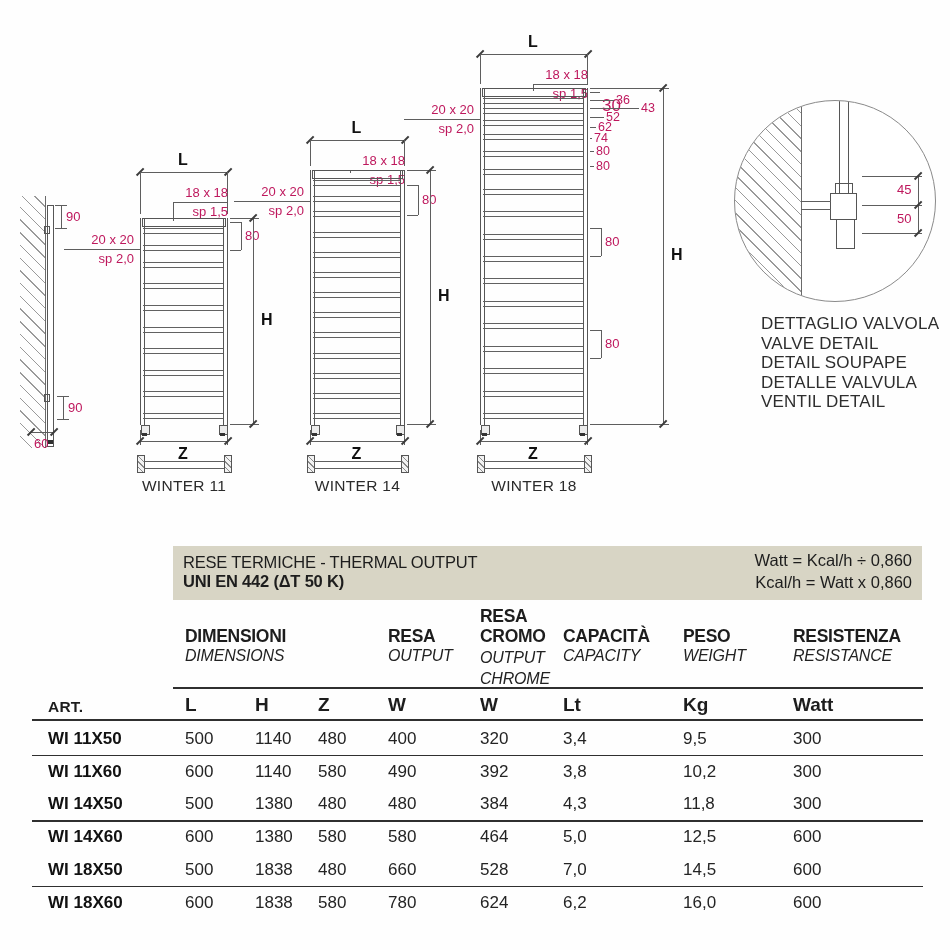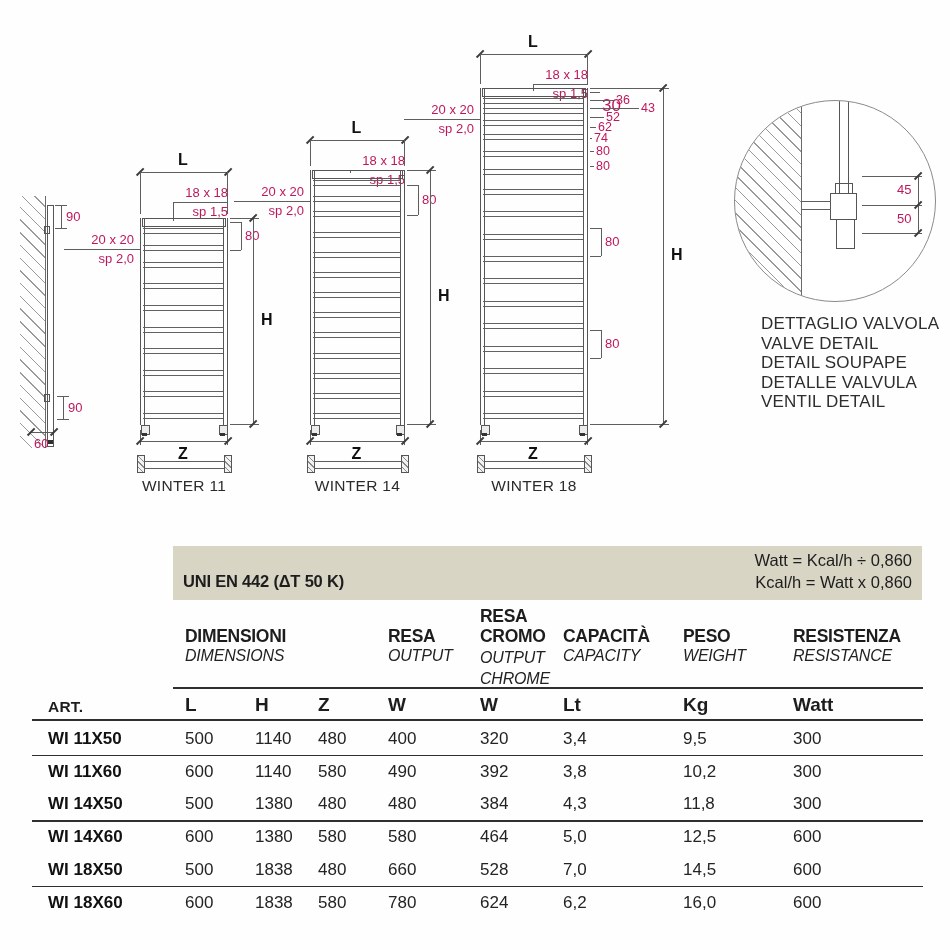--- a/index.html
+++ b/index.html
@@ -281,20 +281,21 @@
   <div class="dim" style="left:895px;top:211px;background:#fff;padding:0 2px;">50</div>
   <div class="abs" id="valve-labels" style="left:761px;top:314px;">
       <div class="valve-text" style="position:relative;">DETTAGLIO VALVOLA</div>
       <div class="valve-text" style="position:relative;">VALVE DETAIL</div>
       <div class="valve-text" style="position:relative;">DETAIL SOUPAPE</div>
       <div class="valve-text" style="position:relative;">DETALLE VALVULA</div>
       <div class="valve-text" style="position:relative;">VENTIL DETAIL</div>
     </div>
 
   <div class="band" style="left:173px;top:546px;width:749px;height:54px;"></div>
+  <div class="band-title" style="left:183px;top:553px;">RESE TERMICHE - THERMAL OUTPUT</div>
   <div class="band-sub" style="left:183px;top:572px;">UNI EN 442 (ΔT 50 K)</div>
   <div class="band-formula" style="right:38px;top:551px;">Watt = Kcal/h ÷ 0,860</div>
   <div class="band-formula" style="right:38px;top:573px;">Kcal/h = Watt x 0,860</div>
 
   <div class="grp-b" style="left:185px;top:626px;">DIMENSIONI</div>
   <div class="grp-i" style="left:185px;top:647px;">DIMENSIONS</div>
   <div class="grp-b" style="left:388px;top:626px;">RESA</div>
   <div class="grp-i" style="left:388px;top:647px;">OUTPUT</div>
   <div class="grp-b" style="left:480px;top:606px;width:80px;line-height:20px;" id="grp-cromo-b">RESA<br>CROMO</div>
   <div class="grp-i" style="left:480px;top:648px;width:90px;line-height:20.5px;" id="grp-cromo-i">OUTPUT<br>CHROME</div>

